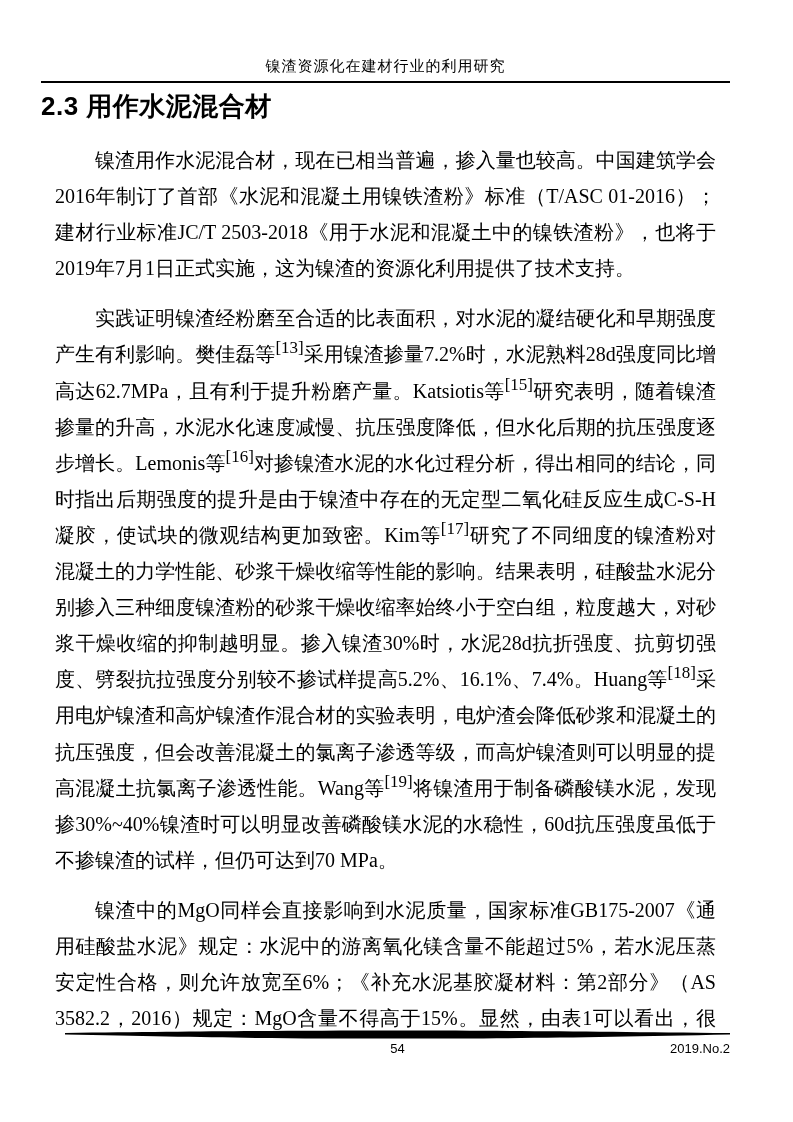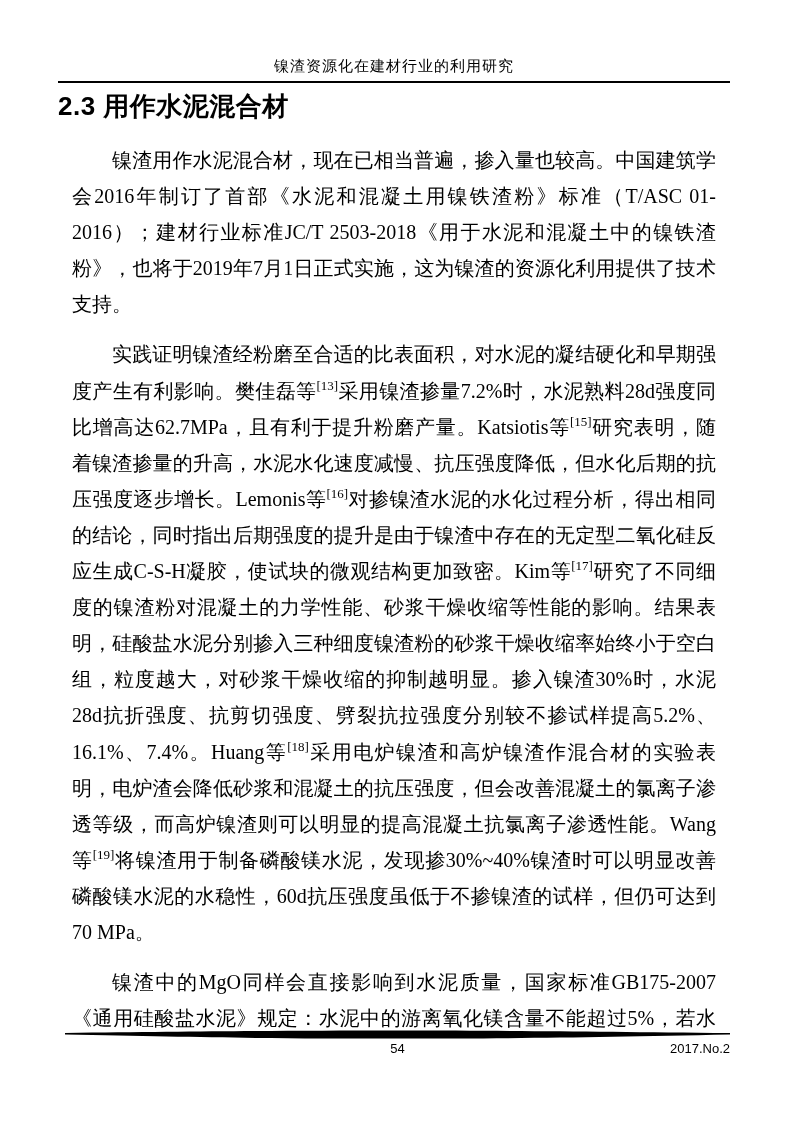--- a/index.html
+++ b/index.html
@@ -8,21 +8,21 @@
     background: #ffffff;
   }
   .page {
     position: relative;
     width: 793px;
     height: 1122px;
     margin: 0 auto;
     background: #ffffff;
     color: #000000;
     box-sizing: border-box;
-    padding: 0 63px 0 58px;
+    padding: 0 63px 0 41px;
     overflow: hidden;
     font-family: "Liberation Serif", serif;
   }
   .running-title {
     padding-top: 56px;
     text-align: center;
     font-size: 15px;
     letter-spacing: 1px;
     line-height: 20px;
   }
@@ -44,21 +44,21 @@
     overflow: hidden;
   }
   .para {
     margin: 14px;
     text-indent: 2em;
     text-align: justify;
     font-size: 20px;
     line-height: 36.1px;
   }
   .para sup {
-    font-size: 13px;
+    font-size: 17px;
     line-height: 0;
     vertical-align: super;
   }
   .page-footer {
     position: absolute;
     left: 65px;
     right: 63px;
     top: 1030px;
   }
   .footer-rule {
@@ -100,17 +100,17 @@
       <p class="para">实践证明镍渣经粉磨至合适的比表面积，对水泥的凝结硬化和早期强度产生有利影响。樊佳磊等<sup>[13]</sup>采用镍渣掺量7.2%时，水泥熟料28d强度同比增高达62.7MPa，且有利于提升粉磨产量。Katsiotis等<sup>[15]</sup>研究表明，随着镍渣掺量的升高，水泥水化速度减慢、抗压强度降低，但水化后期的抗压强度逐步增长。Lemonis等<sup>[16]</sup>对掺镍渣水泥的水化过程分析，得出相同的结论，同时指出后期强度的提升是由于镍渣中存在的无定型二氧化硅反应生成C-S-H凝胶，使试块的微观结构更加致密。Kim等<sup>[17]</sup>研究了不同细度的镍渣粉对混凝土的力学性能、砂浆干燥收缩等性能的影响。结果表明，硅酸盐水泥分别掺入三种细度镍渣粉的砂浆干燥收缩率始终小于空白组，粒度越大，对砂浆干燥收缩的抑制越明显。掺入镍渣30%时，水泥28d抗折强度、抗剪切强度、劈裂抗拉强度分别较不掺试样提高5.2%、16.1%、7.4%。Huang等<sup>[18]</sup>采用电炉镍渣和高炉镍渣作混合材的实验表明，电炉渣会降低砂浆和混凝土的抗压强度，但会改善混凝土的氯离子渗透等级，而高炉镍渣则可以明显的提高混凝土抗氯离子渗透性能。Wang等<sup>[19]</sup>将镍渣用于制备磷酸镁水泥，发现掺30%~40%镍渣时可以明显改善磷酸镁水泥的水稳性，60d抗压强度虽低于不掺镍渣的试样，但仍可达到70 MPa。</p>
       <p class="para">镍渣中的MgO同样会直接影响到水泥质量，国家标准GB175-2007《通用硅酸盐水泥》规定：水泥中的游离氧化镁含量不能超过5%，若水泥压蒸安定性合格，则允许放宽至6%；《补充水泥基胶凝材料：第2部分》（AS 3582.2，2016）规定：MgO含量不得高于15%。显然，由表1可以看出，很多镍渣的MgO含量都高达27%以上，废渣利用中首要问题是消除MgO的不利影响。Rahman等通过雷氏夹法、水泥压蒸安定性法、高温养护法对镍渣混合材的安定性和抗压强度研究得出，高</p>
     </main>
 
   <footer class="page-footer">
     <svg class="footer-rule" viewBox="0 0 665 9" preserveAspectRatio="none" aria-hidden="true">
       <path d="M0,3 C130,1.6 210,0.6 332,0.6 C455,0.6 535,1.6 665,3 L665,4.6 C535,7.4 455,8.6 332,8.6 C210,8.6 130,7.4 0,4.6 Z" fill="#000000"></path>
     </svg>
     <div class="footer-meta">
       <span class="page-number">54</span>
-      <span class="issue-label">2017.No.2</span>
+      <span class="issue-label">2019.No.2</span>
     </div>
   </footer>
 
 </div>
 
 </body></html>

